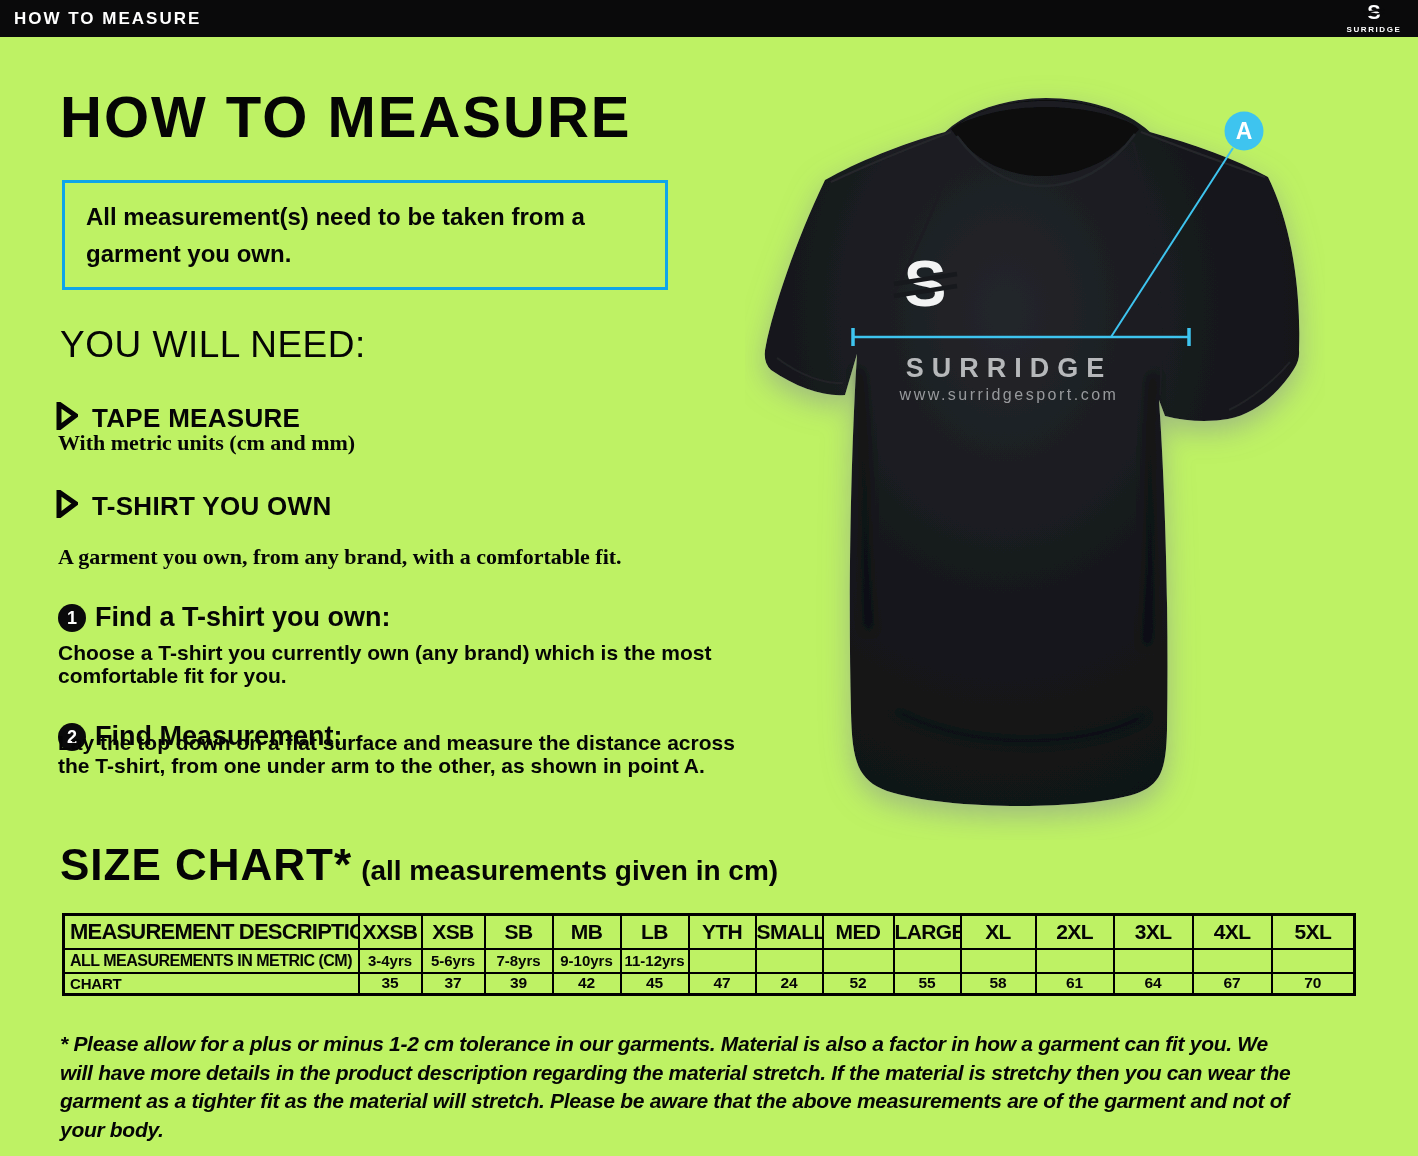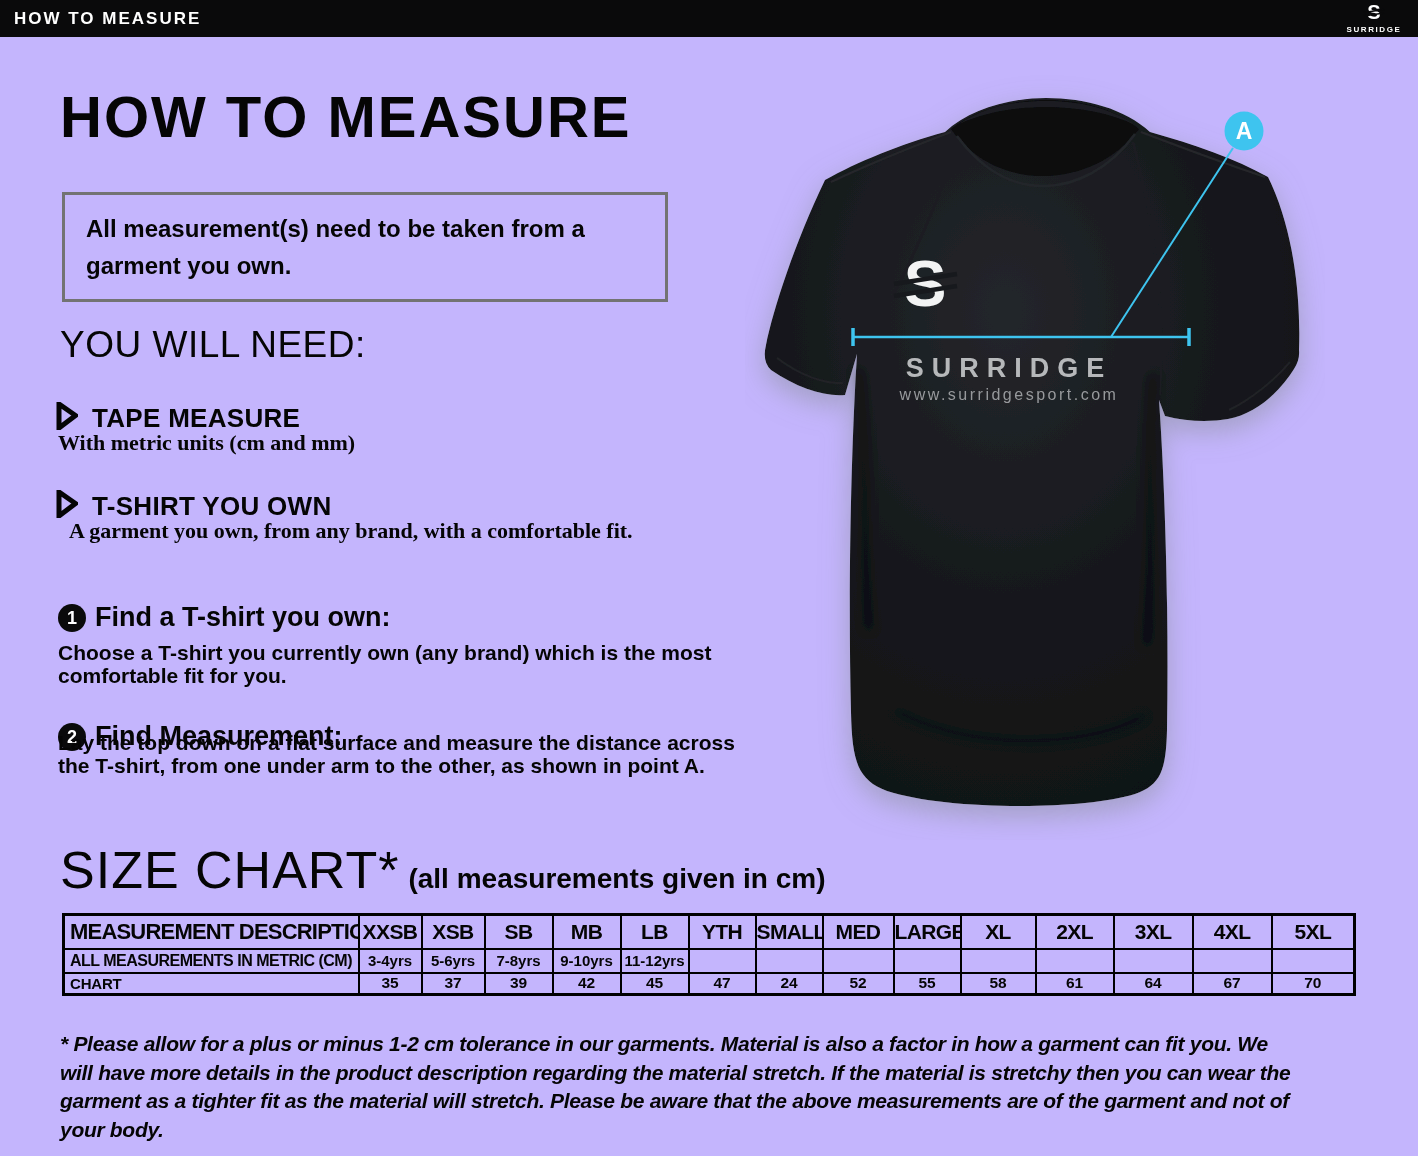--- a/index.html
+++ b/index.html
@@ -1,51 +1,51 @@
 <!DOCTYPE html>
 <html><head>
 <meta charset="utf-8">
 <style>
   * { margin:0; padding:0; box-sizing:border-box; }
   html,body { background:#ffffff; }
   body { font-family:"Liberation Sans", sans-serif; color:#050505; }
-  .canvas { position:relative; width:1418px; height:1156px; background:#c4b5fd; overflow:hidden; }
+  .canvas { position:relative; width:1418px; height:1156px; background:#bef264; overflow:hidden; }
 
   
   .topbar { position:absolute; left:0; top:0; width:1418px; height:37px; background:#0a0a0b; display:flex; align-items:center; }
   .topbar-title { margin-left:14px; color:#ffffff; font-size:17px; font-weight:bold; letter-spacing:2px; }
   .topbar-logo { position:absolute; right:8px; top:1px; width:72px; height:35px; text-align:center; }
 
   
   .h1 { position:absolute; left:60px; top:88px; font-size:58px; font-weight:bold; letter-spacing:2px; line-height:1; }
-  .notice { position:absolute; left:62px; top:192px; width:606px; border:3px solid #737373; padding:15px 21px; font-size:24px; font-weight:bold; line-height:37px; }
+  .notice { position:absolute; left:62px; top:180px; width:606px; border:3px solid #0ea5e9; padding:15px 21px; font-size:24px; font-weight:bold; line-height:37px; }
   .h2-ywn { position:absolute; left:60px; top:324px; font-size:37px; font-weight:normal; letter-spacing:.5px; }
 
   .tri-icon { position:absolute; width:22px; height:28px; }
   .tri-1 { left:56px; top:402px; }
   .tri-2 { left:56px; top:490px; }
   .need-title { position:absolute; font-size:26px; font-weight:bold; letter-spacing:.3px; }
   .need-title-1 { left:92px; top:403px; }
   .need-title-2 { left:92px; top:491px; }
   .need-desc { position:absolute; font-size:22px; font-weight:bold;font-family:Liberation Serif, serif; }
   .need-desc-1 { left:58px; top:430px; }
-  .need-desc-2 { left:58px; top:518px;margin-left:11px; }
+  .need-desc-2 { left:58px; top:544px; }
 
   .step-num { position:absolute; width:28px; height:28px; background:#0a0a0b; border-radius:50%; color:#fff; font-size:18px; font-weight:bold; display:flex; align-items:center; justify-content:center; }
   .step-num-1 { left:58px; top:604px; }
   .step-num-2 { left:58px; top:723px; }
   .step-title { position:absolute; font-size:27px; font-weight:bold; }
   .step-title-1 { left:95px; top:602px; }
   .step-title-2 { left:95px; top:721px; }
   .step-desc { position:absolute; width:700px; font-size:21px; font-weight:bold; line-height:23px; }
   .step-desc-1 { left:58px; top:641px; }
   .step-desc-2 { left:58px; top:731px; }
 
   .sc-head { position:absolute; left:60px; top:840px; display:flex; align-items:baseline; }
-  .sc-title { font-size:52px; font-weight:normal; letter-spacing:1px;text-align:center; }
+  .sc-title { font-size:44px; font-weight:bold; letter-spacing:1px;text-align:center; }
   .sc-sub { font-size:28px; font-weight:bold; margin-left:9px; }
 
   
   table.size-chart { position:absolute; left:62px; top:913px; width:1291px; border-collapse:collapse; table-layout:fixed; border:3px solid #000; }
   table.size-chart th, table.size-chart td { border:2px solid #000; text-align:center; vertical-align:middle; font-weight:bold; overflow:hidden; white-space:nowrap; }
   table.size-chart thead th { height:34px; font-size:21px; letter-spacing:-.6px; }
   table.size-chart thead th.c-desc { text-align:left; padding-left:5px; font-size:22px; letter-spacing:-.8px; }
   tr.metric-row td { height:24px; font-size:15px; }
   tr.metric-row td.row-label { text-align:left; padding-left:5px; font-size:16px; letter-spacing:-.5px; }
   tr.chest-row td { height:22px; font-size:15.5px; }

